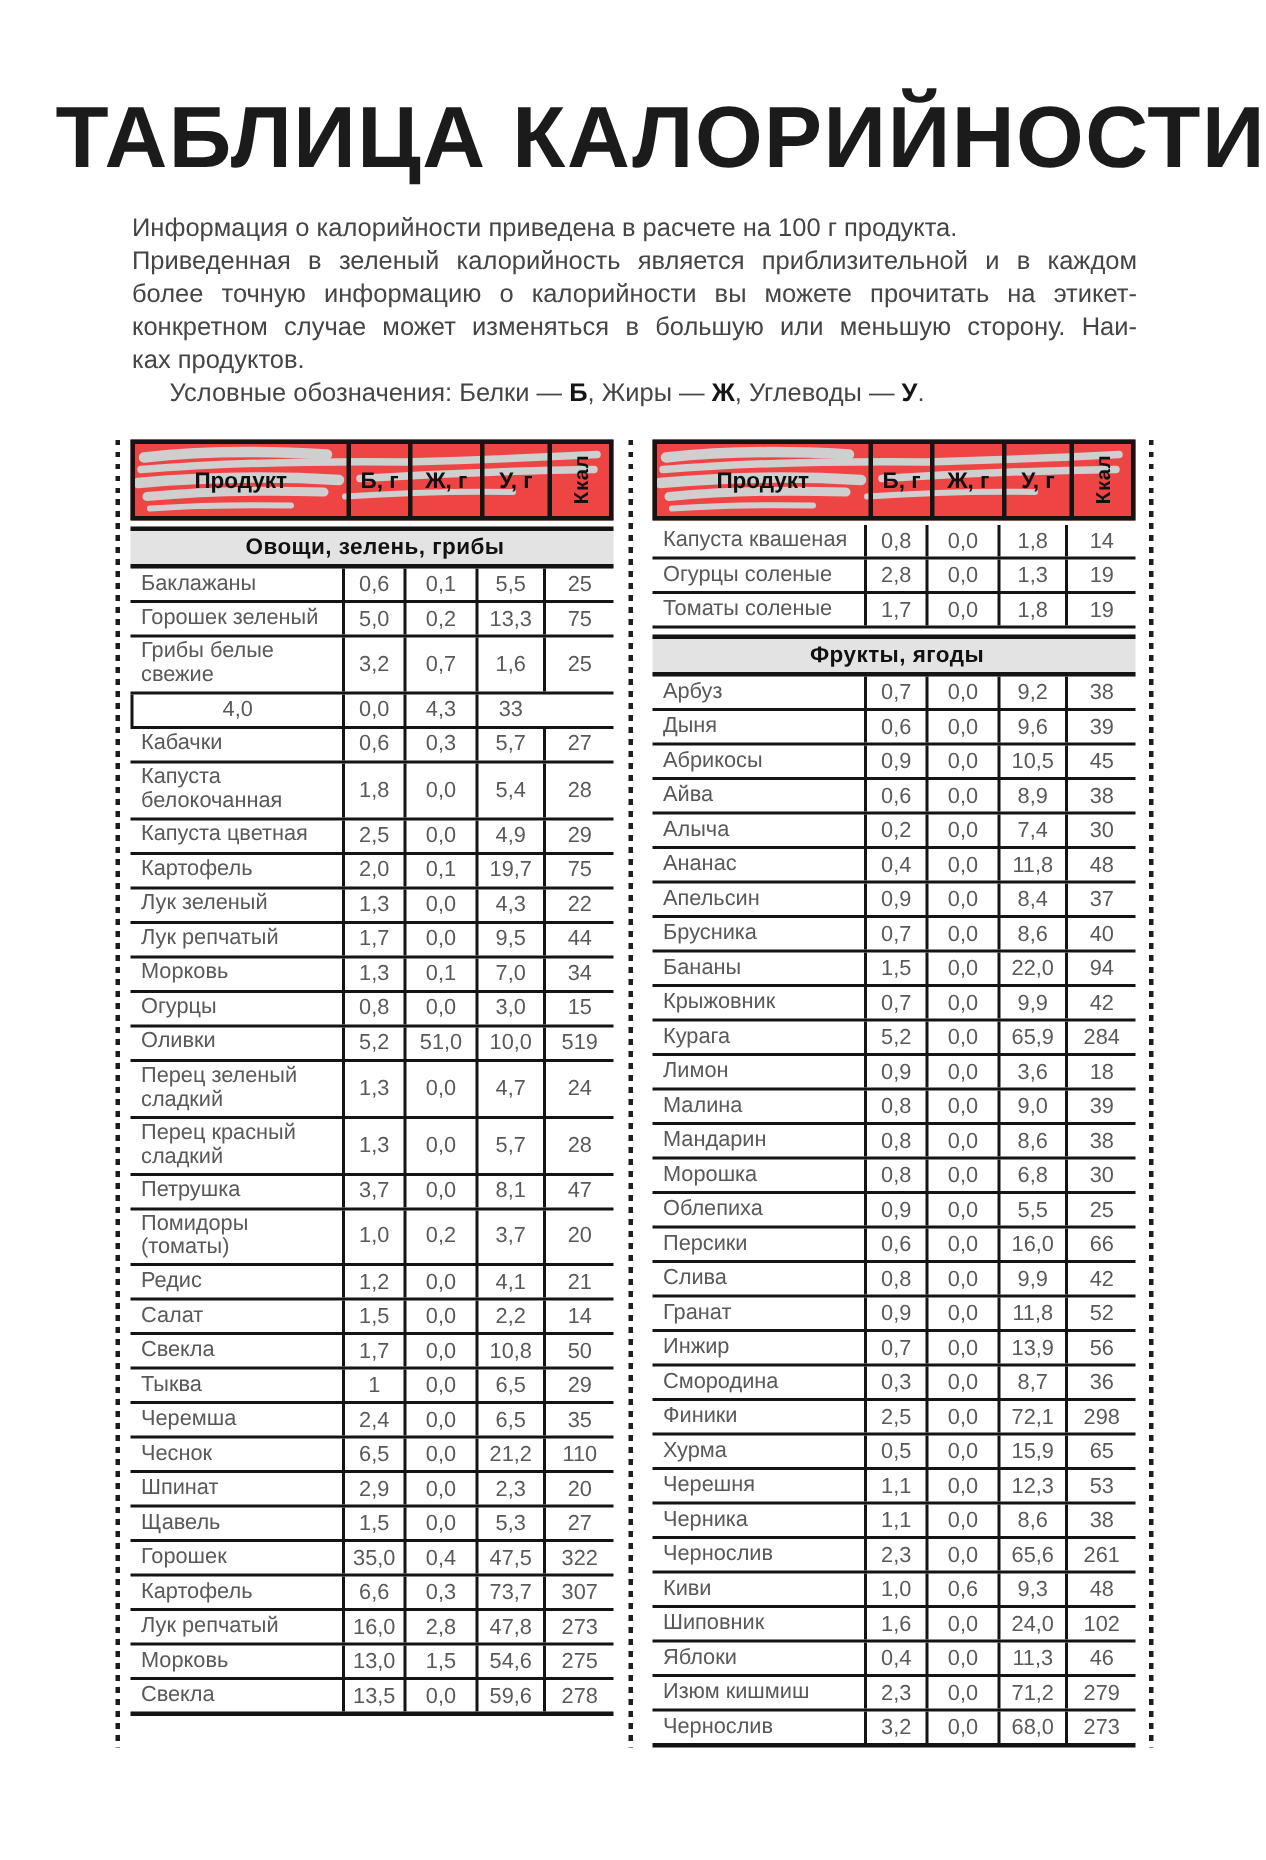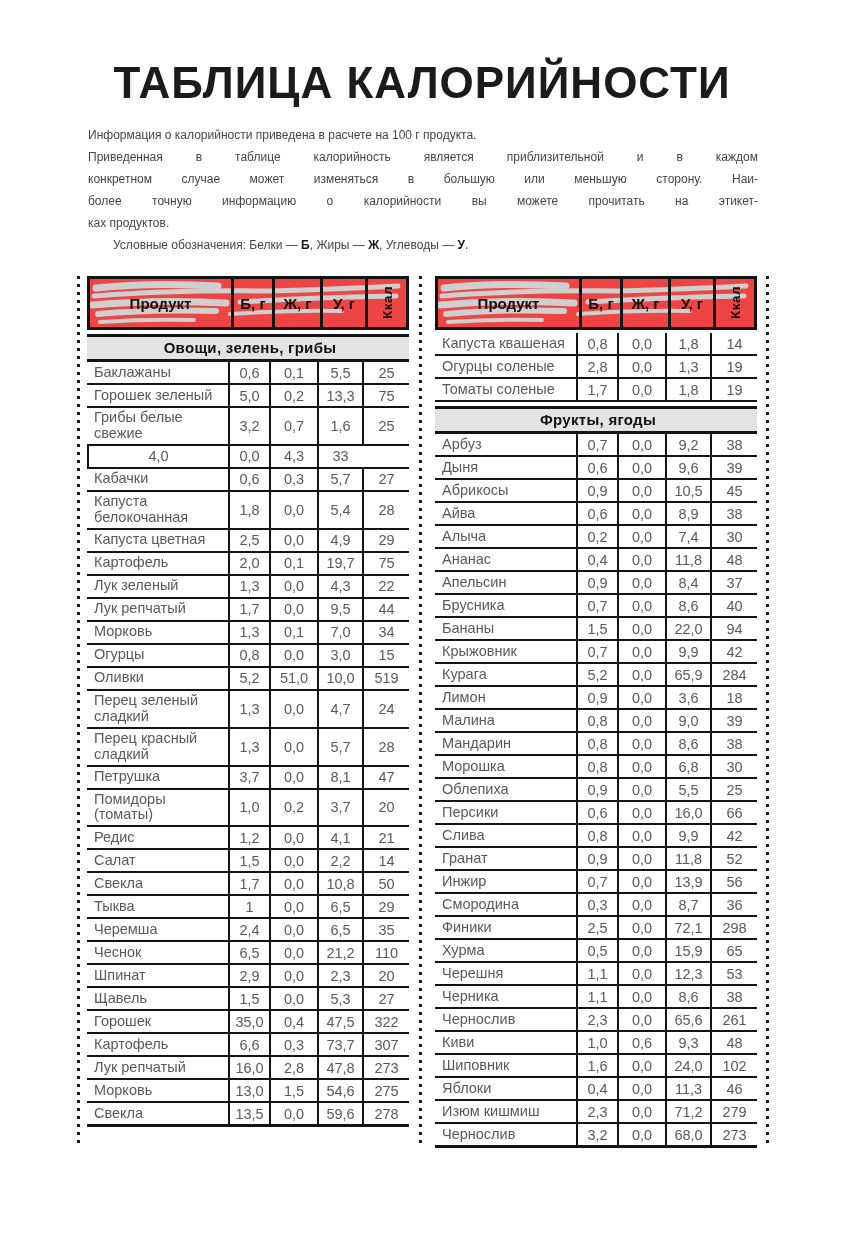--- a/index.html
+++ b/index.html
@@ -12,30 +12,30 @@
   html,body{margin:0;padding:0;background:#ffffff;}
   .page{
     position:relative;
     width:844px;height:1240px;
     background:#ffffff;
     overflow:hidden;
     font-family:"Liberation Sans", sans-serif;
   }
   .title{
     margin:58px 0 0 0;
-    text-align:center;
-    font-size:44px;
+    text-align:right;
+    font-size:58px;
     font-weight:700;
     letter-spacing:1px;
     color:#1b1b1b;
   }
   .intro{
     margin:16px 0 0 88px;
     width:670px;
-    font-size:12px;
+    font-size:17px;
     line-height:22px;
     color:#454545;
   }
   .intro-line.just{
     text-align:justify;
     text-align-last:justify;
   }
   .legend-line{margin-top:0;margin-left:25px;}
   .legend-bold{font-weight:700;color:#161616;}
 
@@ -118,23 +118,23 @@
 </style>
 </head>
 <body>
 
 <div class="page">
   <h1 class="title">ТАБЛИЦА КАЛОРИЙНОСТИ</h1>
 
   <div class="intro">
     <div id="intro-lines">
         <div class="intro-line">Информация о калорийности приведена в расчете на 100 г продукта.</div>
-        <div class="intro-line just">Приведенная в таблице калорийность является приблизительной и в каждом</div>
+        <div class="intro-line just">Приведенная в зеленый калорийность является приблизительной и в каждом</div>
+        <div class="intro-line just">более точную информацию о калорийности вы можете прочитать на этикет-</div>
         <div class="intro-line just">конкретном случае может изменяться в большую или меньшую сторону. Наи-</div>
-        <div class="intro-line just">более точную информацию о калорийности вы можете прочитать на этикет-</div>
         <div class="intro-line">ках продуктов.</div>
       </div>
     <div class="legend-line" id="legend-line"><span>Условные обозначения: Белки — </span><span class="legend-bold">Б</span><span>, Жиры — </span><span class="legend-bold">Ж</span><span>, Углеводы — </span><span class="legend-bold">У</span><span>.</span></div>
   </div>
 
   <div class="tables">
     <div class="cutline"></div>
     <div class="ctable left-t" id="table-0">
         <div class="thead">
           <svg class="scribble" viewBox="0 0 316 48" preserveAspectRatio="none">

